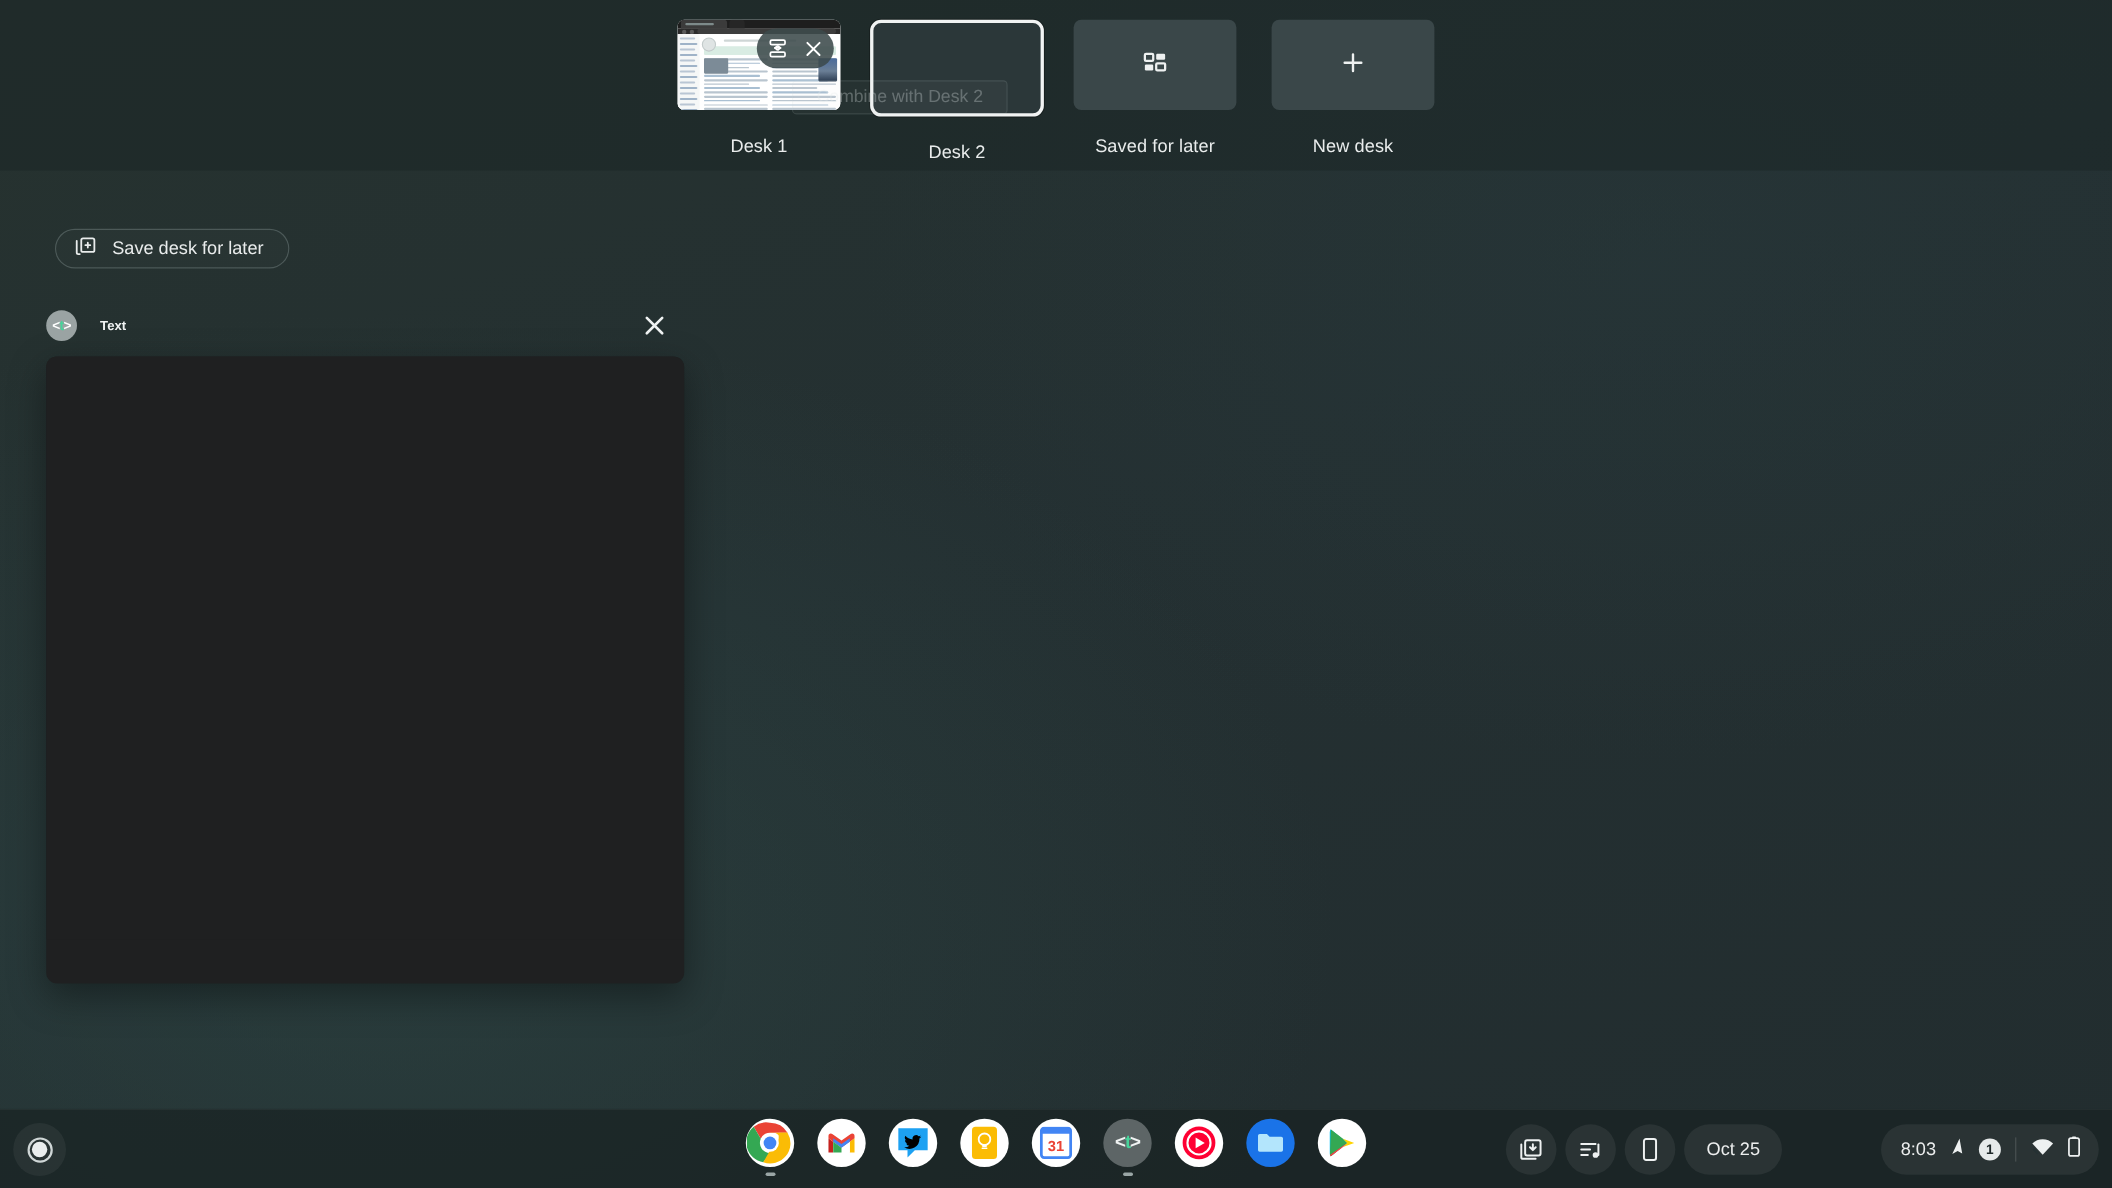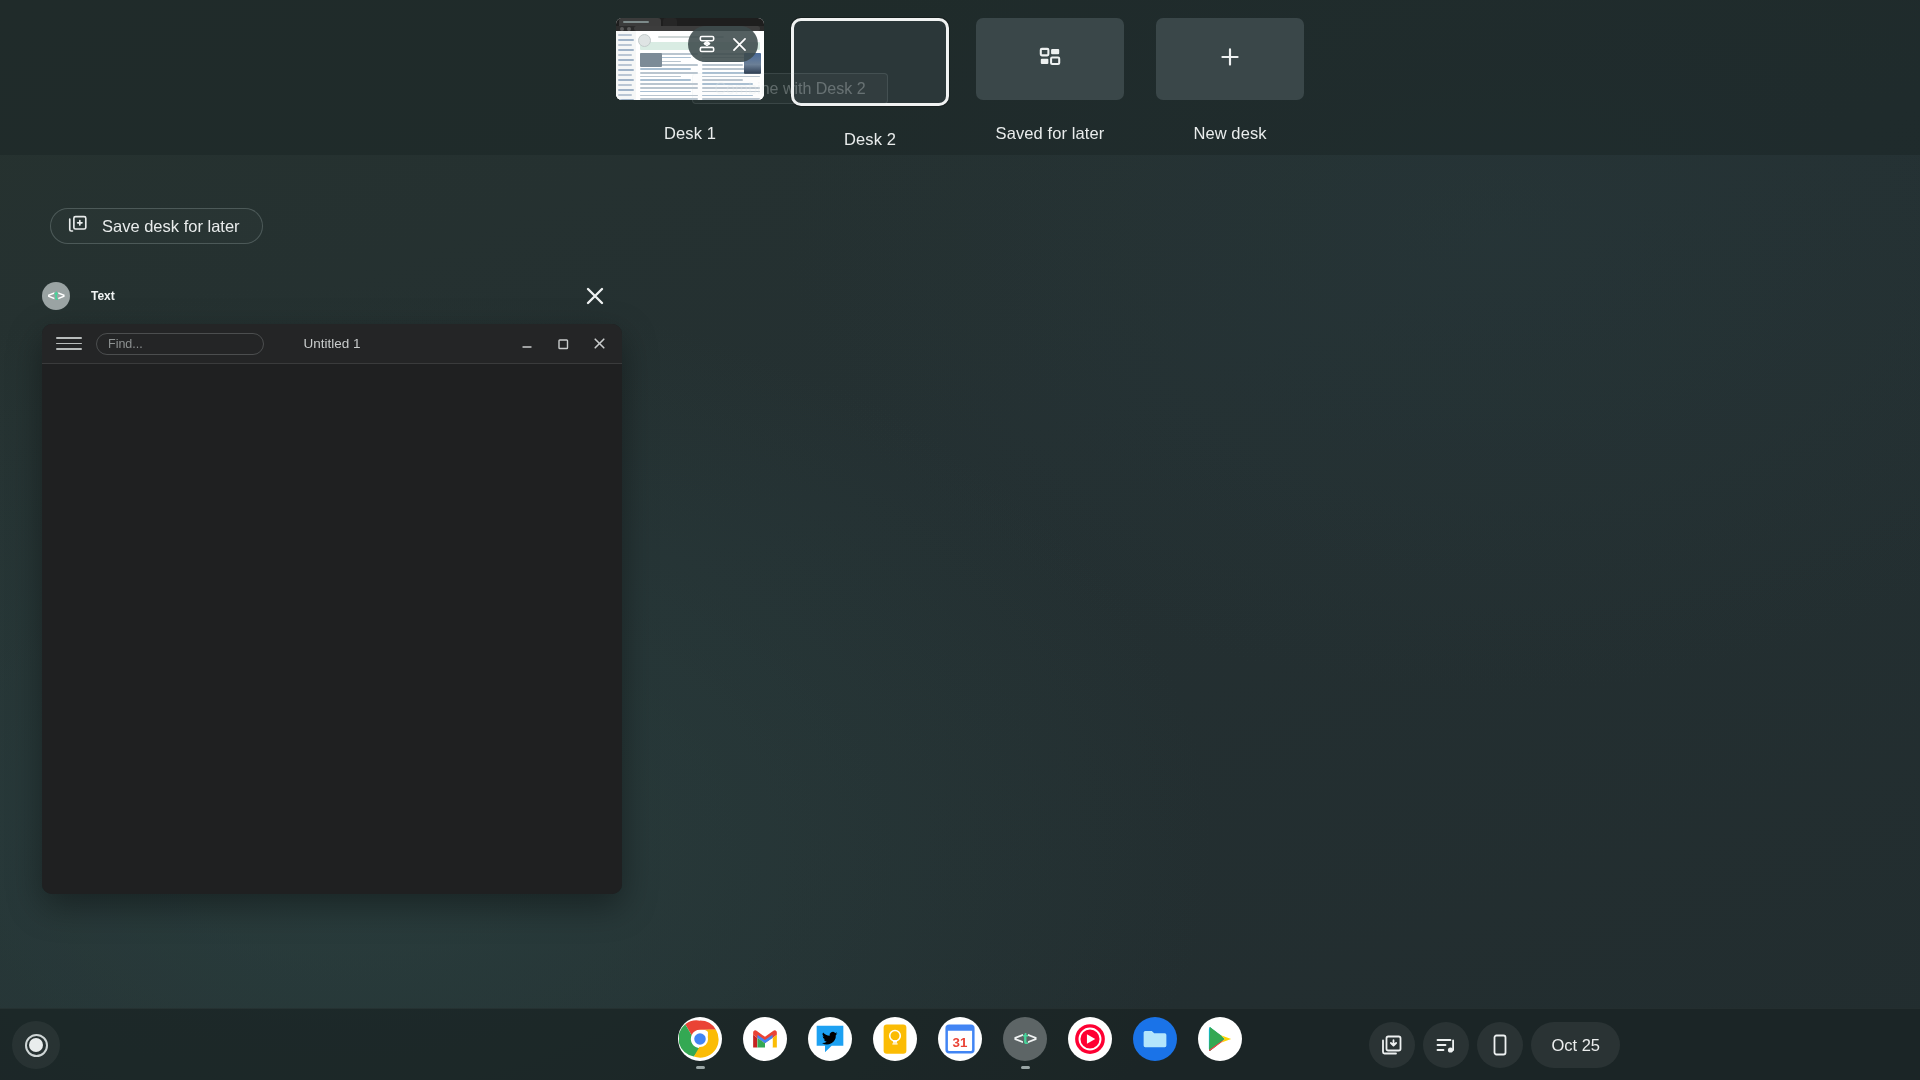--- a/index.html
+++ b/index.html
@@ -97,21 +97,21 @@
     border-radius: 20px;
     padding: 3px 4px;
   }
   .desk-act-btn {
     width: 30px; height: 30px; border-radius: 50%;
     display: flex; align-items: center; justify-content: center;
     cursor: pointer;
   }
   .combine-tooltip {
     position: absolute;
-    left: 76px; top: 55px;
+    left: 104px; top: 55px;
     width: 196px; height: 31px;
     border: 1px solid rgba(200,220,220,0.13);
     border-radius: 4px;
     background: rgba(200,220,220,0.045);
     color: rgba(228,236,236,0.30);
     font-size: 16px;
     display: flex; align-items: center; justify-content: center;
     white-space: nowrap;
     pointer-events: none;
     z-index: 3;
@@ -424,46 +424,20 @@
     </div>
     <div class="ov-title">Text</div>
     <div class="ov-close">
       <svg width="24" height="24" viewBox="0 0 24 24" stroke="#eef1f1" stroke-width="2.4" stroke-linecap="round">
         <path d="M5 5 L19 19 M19 5 L5 19"></path>
       </svg>
     </div>
   </div>
 
   <div id="text-window">
-    <div id="text-titlebar">
-      <div id="hamburger">
-        <span></span>
-          <span></span>
-          <span></span>
-      </div>
-      <input id="find-input" type="text" placeholder="Find..." style="">
-      <div id="doc-title">Untitled 1</div>
-      <div class="win-ctrls">
-        <div class="win-btn">
-          <svg width="14" height="14" viewBox="0 0 14 14" stroke="#c9cccc" stroke-width="1.4" stroke-linecap="round">
-              <path d="M3 10 H11"></path>
-            </svg>
-        </div>
-        <div class="win-btn">
-          <svg width="14" height="14" viewBox="0 0 14 14" fill="none" stroke="#c9cccc" stroke-width="1.4">
-              <rect x="3" y="3" width="8.5" height="8.5" rx="0.8"></rect>
-            </svg>
-        </div>
-        <div class="win-btn">
-          <svg width="15" height="15" viewBox="0 0 14 14" stroke="#c9cccc" stroke-width="1.5" stroke-linecap="round">
-              <path d="M3 3 L11 11 M11 3 L3 11"></path>
-            </svg>
-        </div>
-      </div>
-    </div>
     <div id="text-body"></div>
   </div>
 </div>
 
 <div id="shelf">
 
   <div id="launcher">
     <div class="ring">
       <div class="core"></div>
     </div>
@@ -595,13 +569,35 @@
     <div class="tray-btn">
       <svg width="24" height="24" viewBox="0 0 24 24" fill="none" stroke="#eef1f1" stroke-width="1.8" stroke-linejoin="round">
         <rect x="6.5" y="2.5" width="11" height="19" rx="2"></rect>
       </svg>
     </div>
     <div id="date-pill">
       <span>Oct 25</span>
     </div>
   </div>
 
+  <div id="status-tray">
+    <span class="clock">8:03</span>
+    <span>
+      <svg width="17" height="19" viewBox="0 0 18 20">
+        <path d="M11 2 L4 17 L9.2 14.2 L13.6 16.5z" fill="#eef1f1"></path>
+      </svg>
+    </span>
+    <span class="notif-badge">1</span>
+    <span class="tray-sep"></span>
+    <span>
+      <svg width="22" height="18" viewBox="0 0 24 20">
+        <path d="M12 17.5 L1.5 6.2 A15 15 0 0 1 22.5 6.2z" fill="#eef1f1"></path>
+        <path d="M3.2 12.4 l3.4 3.4" stroke="#253133" stroke-width="2.2" stroke-linecap="round"></path>
+      </svg>
+    </span>
+    <span>
+      <svg width="13" height="21" viewBox="0 0 14 22" fill="none">
+        <rect x="2" y="2.5" width="10" height="17.5" rx="2" stroke="#eef1f1" stroke-width="1.7"></rect>
+        <rect x="5" y="1" width="4" height="2" rx="0.8" fill="#eef1f1"></rect>
+      </svg>
+    </span>
+  </div>
 </div>
 
 </body></html>

